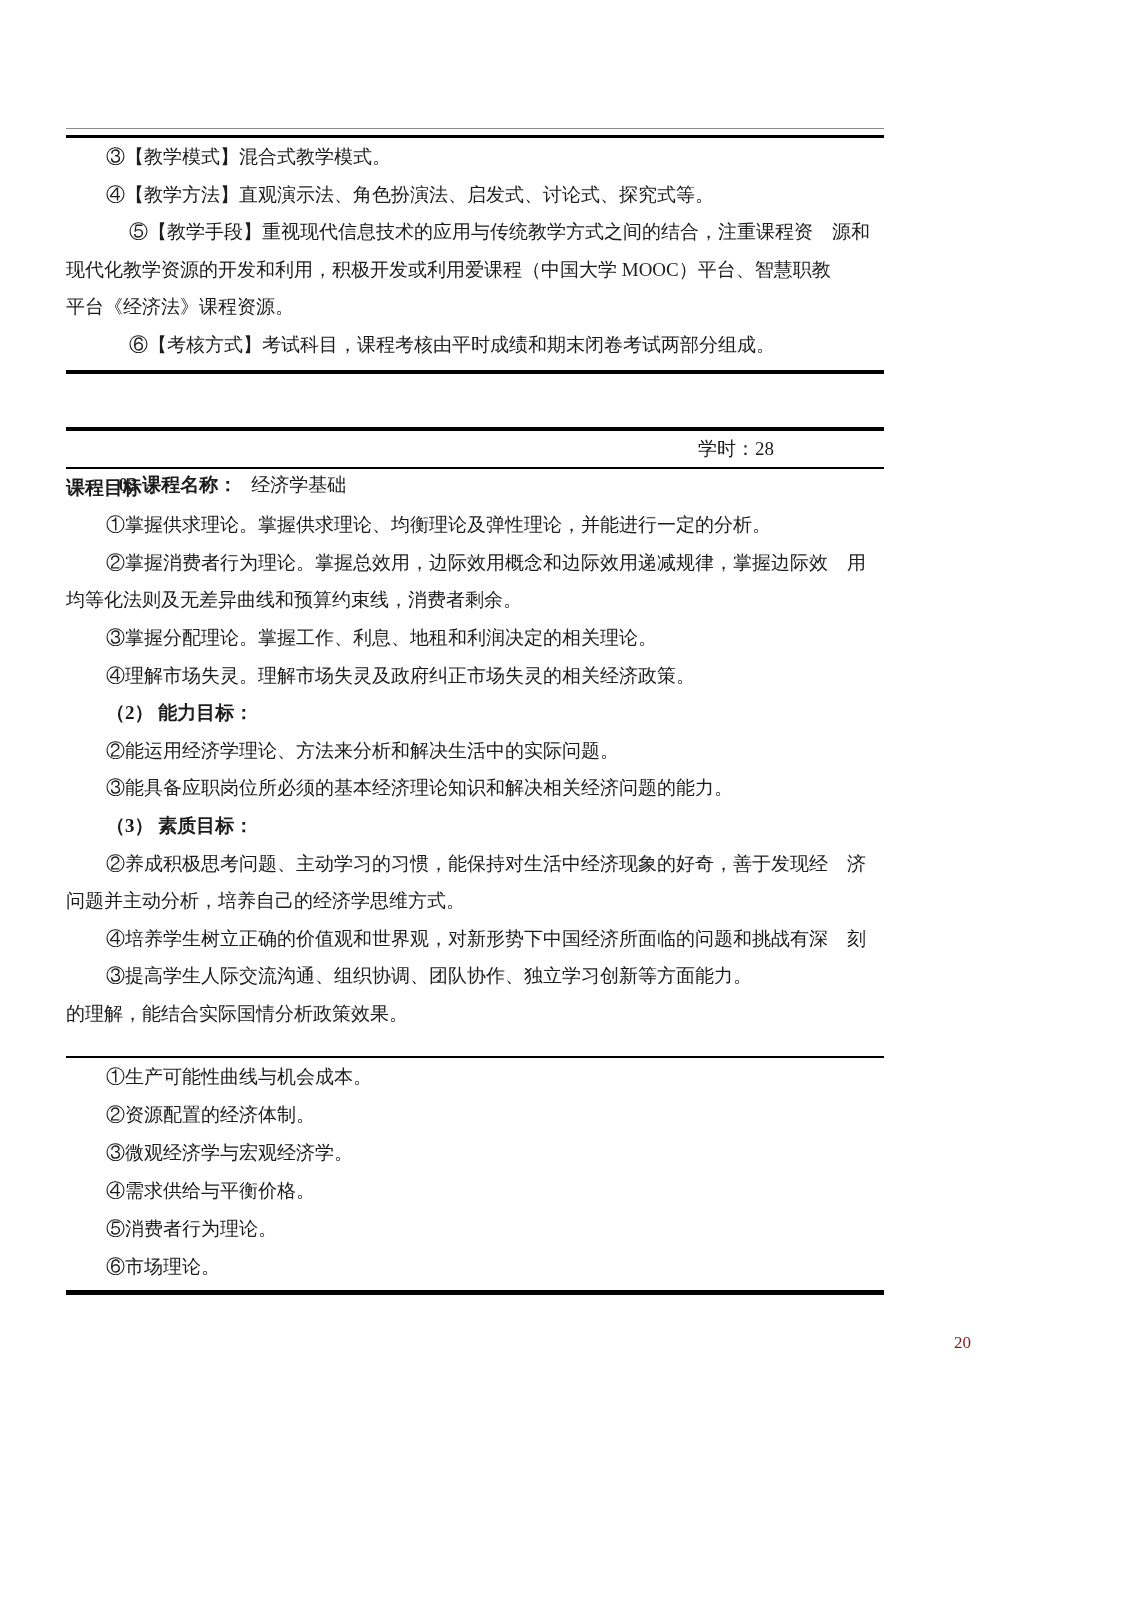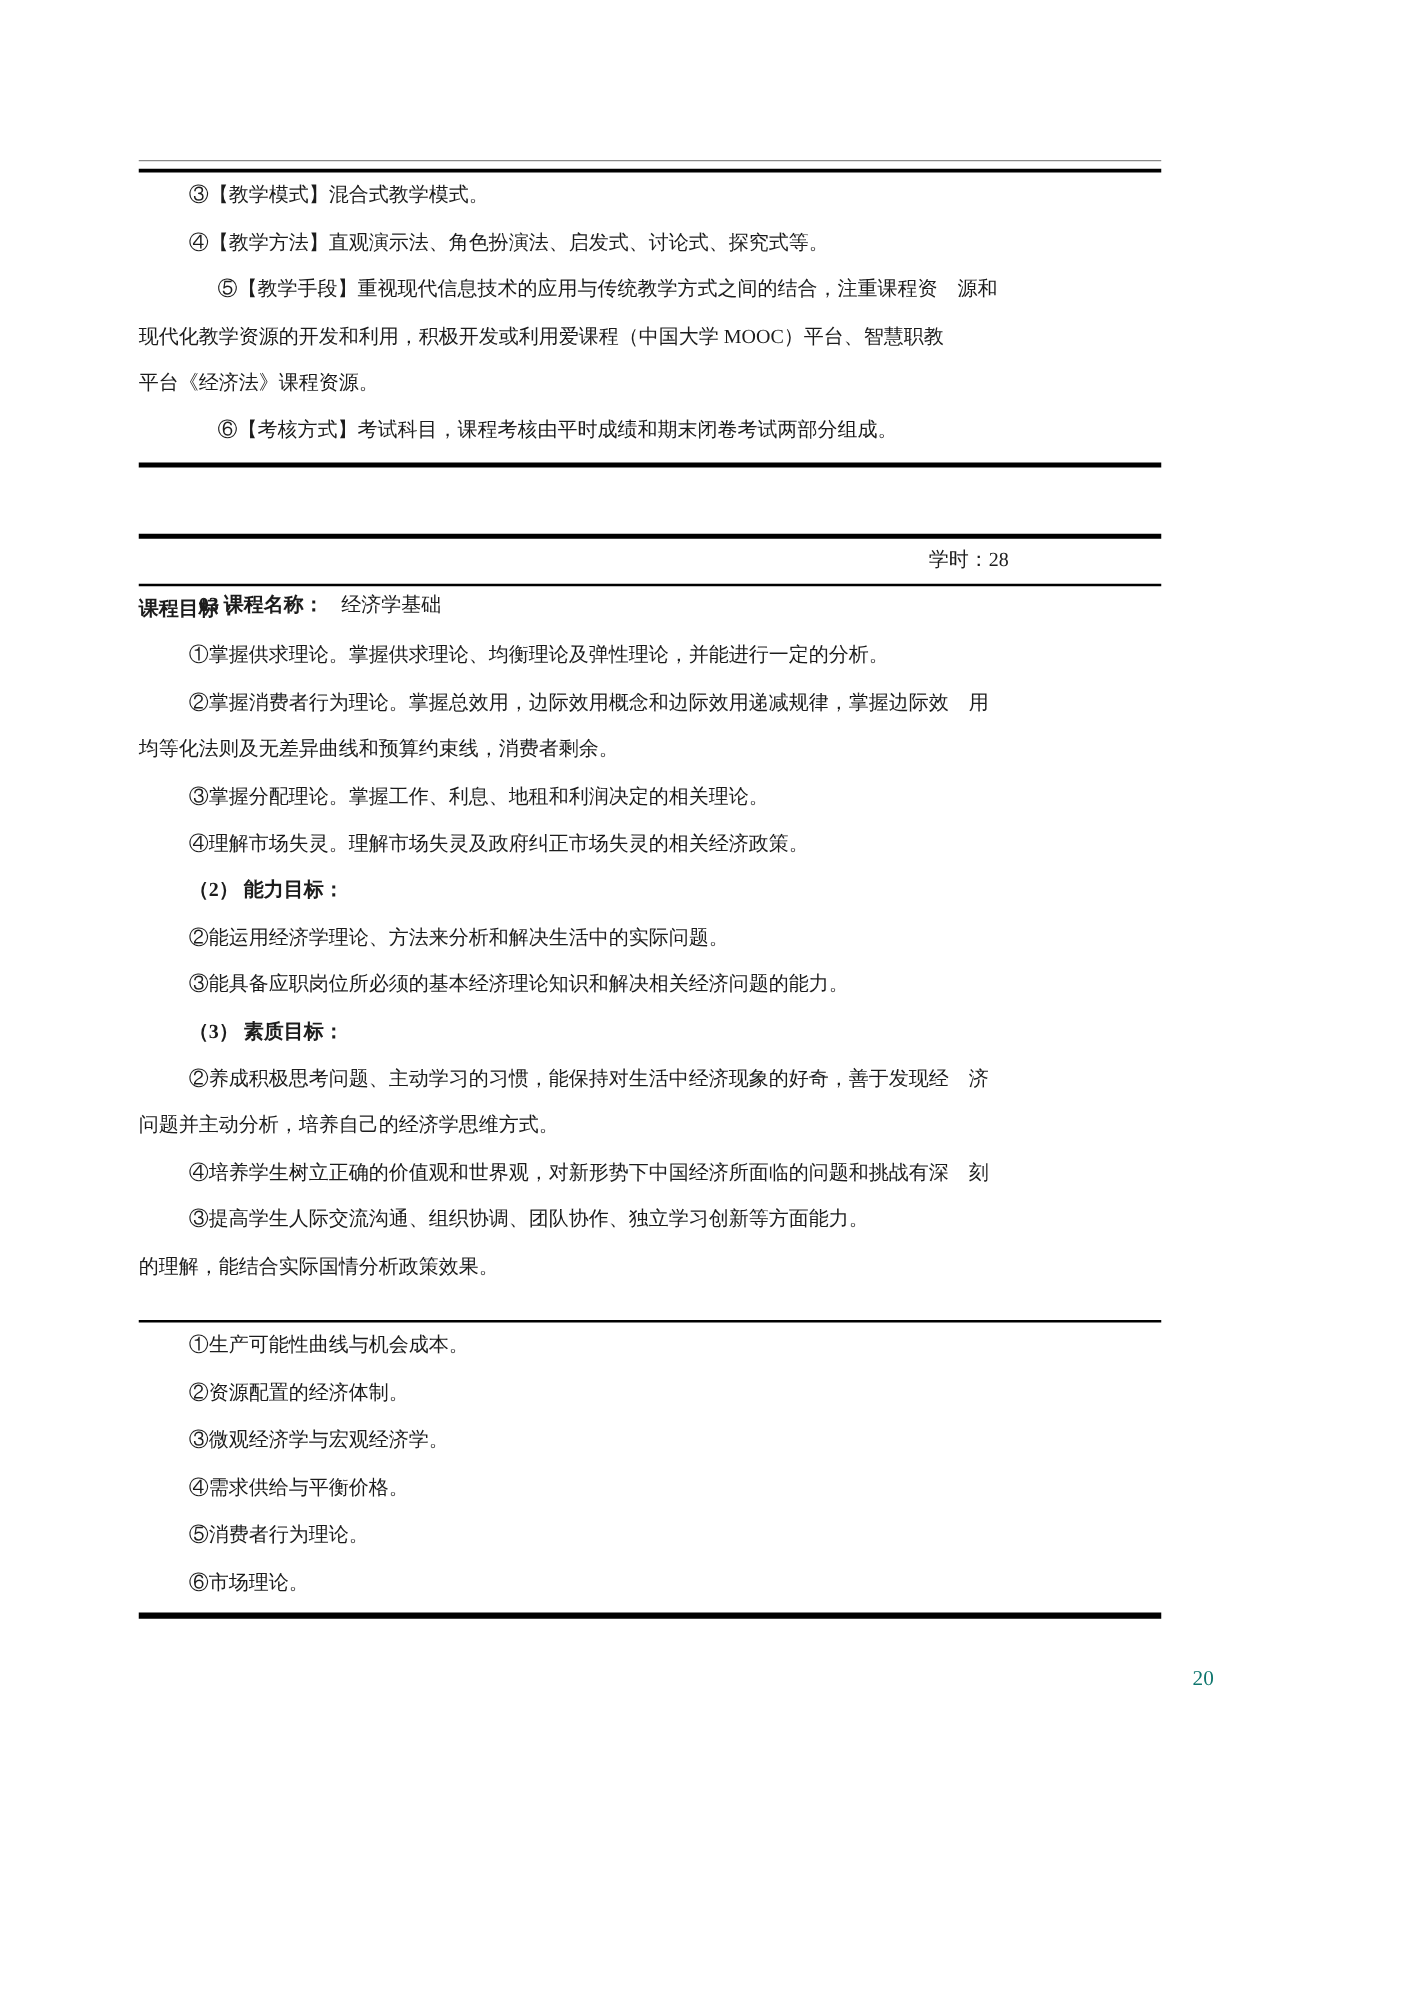--- a/index.html
+++ b/index.html
@@ -2,22 +2,22 @@
 <html><head>
 <meta charset="utf-8">
 <style>
   html,body{margin:0;padding:0;}
   body{
     width:1131px;height:1600px;background:#ffffff;
     font-family:"Liberation Serif","DejaVu Serif",serif;
     color:#1c1c1c;position:relative;overflow:hidden;
   }
   .content{
-    margin-left:111px;width:818px;padding-top:128px;
-    font-size:16px;
+    margin-left:66px;width:818px;padding-top:128px;
+    font-size:19px;
   }
   .rule{width:100%;background:#000;}
   .rule.thin-gray{height:1px;background:#8a8a8a;}
   .rule.thick3{height:3px;margin-top:6px;}
   .rule.thick4{height:4px;}
   .rule.thin2{height:2px;}
   .rule.thick5{height:5px;}
   .mt6{margin-top:6px;}
   .mt53{margin-top:53px;}
   .mt24{margin-top:24px;}
@@ -32,21 +32,21 @@
   .header-row{
     position:relative;height:36px;line-height:36px;white-space:pre;
   }
   .header-row .label-prefix{font-weight:bold;padding-left:24px;}
   .header-row .course-name{margin-left:14px;}
   .header-row .hours{
     position:absolute;left:632px;top:0;font-weight:normal;
   }
   .page-number{
     margin-top:38px;width:971px;text-align:right;
-    font-size:17px;color:#0f766e;height:20px;line-height:20px;
+    font-size:17px;color:#7f1d1d;height:20px;line-height:20px;
   }
 </style>
 </head>
 <body>
 
 <div class="page-root">
   <div class="content">
 
     <div class="rule thin-gray"></div>
     <div class="rule thick3"></div>

